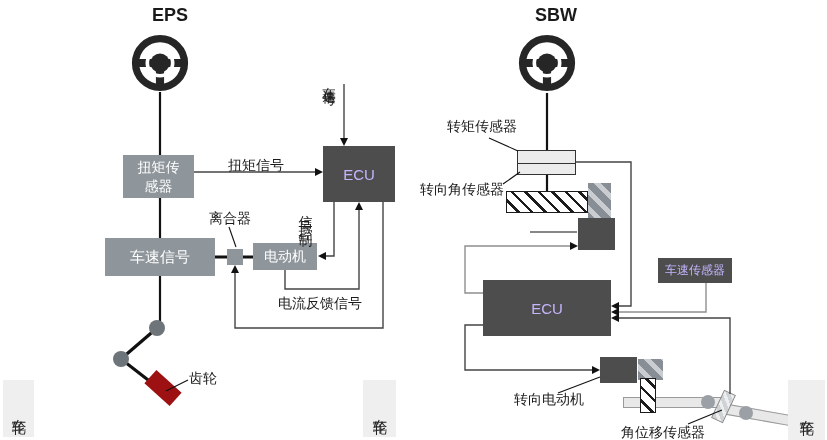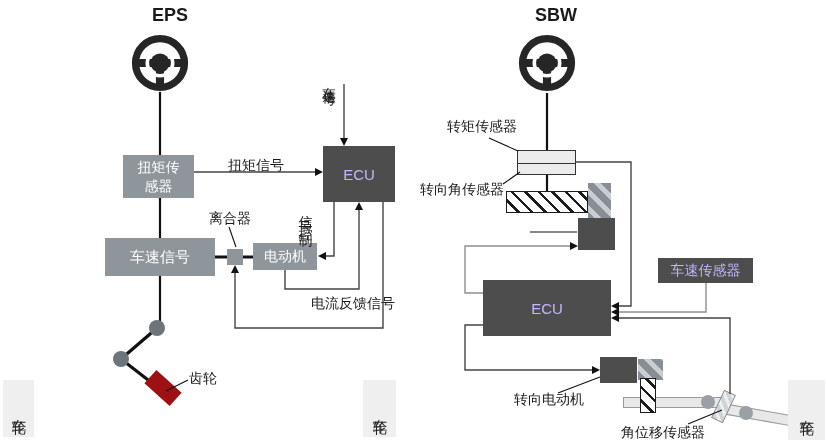--- a/index.html
+++ b/index.html
@@ -71,39 +71,39 @@
     <span class="vtext">车轮</span>
   </div>
   <div class="box light wheelbox" style="left:363px;top:380px;width:33px;height:57px;">
     <span class="vtext">车轮</span>
   </div>
 
   <div class="lbl" style="left:228px;top:157px;">扭矩信号</div>
   <div class="lbl vtext" style="left:321px;top:76px;height:70px;font-size:13.5px;">车速信号</div>
   <div class="lbl" style="left:209px;top:210px;">离合器</div>
   <div class="lbl vcols" style="left:294px;top:204px;">信号控制</div>
-  <div class="lbl" style="left:278px;top:295px;margin-left:33px;">电流反馈信号</div>
+  <div class="lbl" style="left:278px;top:295px;">电流反馈信号</div>
   <div class="lbl" style="left:189px;top:370px;">齿轮</div>
 
   <div class="lbl title" style="left:519px;top:5px;width:58px;">SBW</div>
 
   <svg class="sw-icon" style="left:518px;top:34px;" width="58" height="58">
       <use href="#sw"></use>
     </svg>
 
   <div class="box stack" style="left:517px;top:150px;width:59px;height:25px;">
     <div class="stack-divider"></div>
   </div>
 
   <div class="box hatch-bw" style="left:506px;top:191px;width:82px;height:22px;"></div>
   <div class="box hatch-gray" style="left:588px;top:183px;width:23px;height:38px;"></div>
 
   <div class="box dark" style="left:578px;top:218px;width:37px;height:32px;"></div>
 
-  <div class="box dark" style="left:658px;top:258px;width:95px;height:25px;font-size:14px;">车速传感器</div>
+  <div class="box dark" style="left:658px;top:258px;width:74px;height:25px;font-size:12px;">车速传感器</div>
 
   <div class="box dark" style="left:483px;top:280px;width:128px;height:56px;font-size:15px;">ECU</div>
 
   <div class="box rackbar" style="left:623px;top:397px;width:103px;height:11px;"></div>
   <div class="box rackbar" style="left:722px;top:403px;width:70px;height:11px;transform:rotate(10deg);transform-origin:left center;"></div>
 
   <div class="box dark" style="left:600px;top:357px;width:37px;height:26px;"></div>
   <div class="box hatch-gray" style="left:638px;top:359px;width:25px;height:21px;"></div>
   <div class="box hatch-bw" style="left:640px;top:378px;width:16px;height:35px;border-width:1px;"></div>
 

